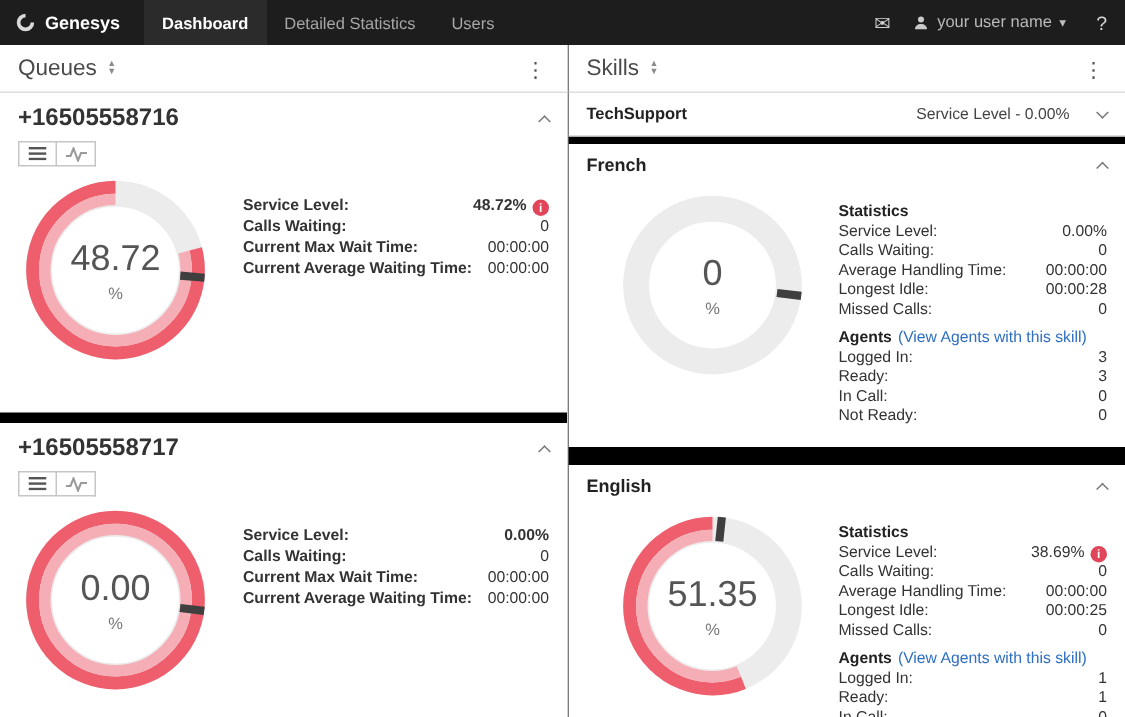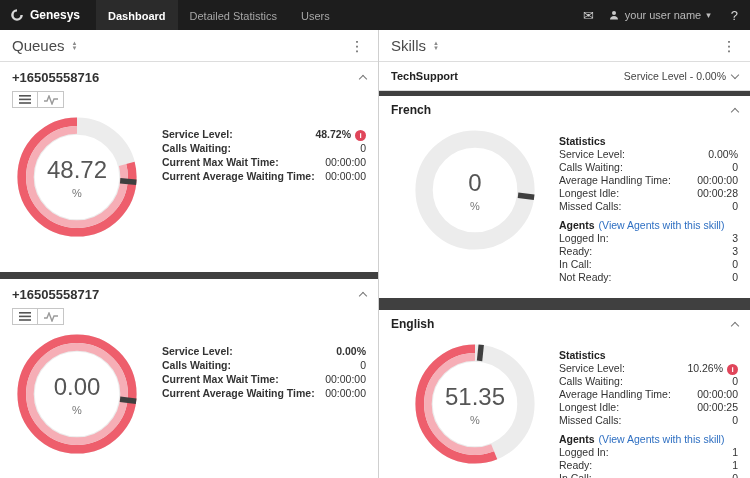--- a/index.html
+++ b/index.html
@@ -20,31 +20,31 @@
   .tab.active{background:#2b2b2b;color:#fff;box-shadow:inset 0 -2px 0 #fff;font-weight:700}
   .nav-right{margin-left:auto;display:flex;align-items:center;gap:14px;padding-right:12px;font-size:11px;color:#b9b9b9}
   .env{font-size:13px;color:#cfcfcf;cursor:pointer}
   .user{display:flex;align-items:center;gap:5px;cursor:pointer}
   .person svg{display:block;fill:#c9c9c9}
   .caret{font-size:9px;color:#bdbdbd}
   .help{font-size:13px;color:#d6d6d6;cursor:pointer;padding-left:6px}
 
   
   .content{position:absolute;top:30px;left:0;right:0;bottom:0;display:flex}
-  .panel{background:#404040;overflow:hidden}
+  .panel{background:#000000;overflow:hidden}
   .panel.leftp{width:379px;border-right:1px solid #cfcfcf;flex:none}
   .panel.rightp{flex:1}
   .panel-head{height:32px;background:#fff;border-bottom:1px solid #ddd;display:flex;align-items:center;padding:0 12px}
   .panel-title{font-size:15px;color:#4a4a4a}
   .sort{display:inline-flex;flex-direction:column;margin-left:7px;cursor:pointer}
   .sort span{font-size:6px;line-height:5px;color:#8a8a8a}
   .kebab{margin-left:auto;font-size:14px;color:#555;cursor:pointer;padding:0 2px}
 
   .card{background:#fff}
-  .card-head{display:flex;align-items:center;padding:8px 12px 5px;font-size:13px;font-weight:700;color:#333}
+  .card-head{display:flex;align-items:center;padding:8px 12px 5px;font-size:16px;font-weight:700;color:#333}
   .chev{display:inline-block;width:6px;height:6px;border-right:1.5px solid #777;border-bottom:1.5px solid #777}
   .chev.up{transform:rotate(-135deg);margin-top:3px}
   .chev.dn{transform:rotate(45deg);margin-bottom:2px}
   .card-head .chev{margin-left:auto}
 
   .toolbar{padding:1px 12px 0;display:flex}
   .tb{width:26px;height:17px;border:1px solid #c6c6c6;background:#fff;display:flex;align-items:center;justify-content:center;padding:0;cursor:pointer}
   .tb + .tb{border-left:none}
   .tb svg{display:block}
 
@@ -66,21 +66,21 @@
   .q-stats .stat-label{font-weight:700}
   .stat-value.strong{font-weight:700}
   .alert-icon{display:inline-block;width:11px;height:11px;border-radius:50%;background:var(--alert);
     color:#fff;font-size:8px;font-weight:700;line-height:11px;text-align:center;margin-left:4px}
 
   .queue-card + .queue-card{margin-top:7px}
 
   
   .ts-row{background:#fff;border-bottom:1px solid #ddd;display:flex;align-items:center;padding:8px 12px}
   .ts-name{font-weight:700;font-size:11px;color:#222}
-  .ts-right{margin-left:auto;font-size:10.5px;color:#444;display:flex;align-items:center;gap:6px;cursor:pointer}
+  .ts-right{margin-left:auto;font-size:10.5px;color:#444;display:flex;align-items:center;gap:19px;cursor:pointer}
   .skill-card{margin-top:5px}
   .skill-card + .skill-card{margin-top:12px}
   .skill-head{display:flex;align-items:center;padding:7px 12px 4px;font-size:12px;font-weight:700;color:#222}
   .skill-head .chev{margin-left:auto}
   .skill-body{display:flex;padding:0 12px 14px 12px}
   .skill-gauge-col{width:168px;flex:none;display:flex;justify-content:center;align-items:flex-start;padding-top:4px}
   .s-stats{margin-top:14px}
   .s-stats .stat-row{line-height:13px;margin-bottom:0}
   .sec-head{font-weight:700;color:#222;line-height:13px}
   .agents-row{display:flex;gap:4px;margin-top:6px;line-height:13px;align-items:baseline}
@@ -354,21 +354,21 @@
               <div class="gauge-text">
                 <span class="g-val">51.35</span>
                 <span class="g-unit">%</span>
               </div>
             </div>
           </div>
           <div class="stats s-stats">
             <div class="sec-head">Statistics</div>
             <div class="stat-row">
               <span class="stat-label">Service Level:</span>
-              <span class="stat-value">10.26%</span>
+              <span class="stat-value">38.69%</span>
               <span class="alert-icon">i</span>
             </div>
             <div class="stat-row">
               <span class="stat-label">Calls Waiting:</span>
               <span class="stat-value">0</span>
             </div>
             <div class="stat-row">
               <span class="stat-label">Average Handling Time:</span>
               <span class="stat-value">00:00:00</span>
             </div>

